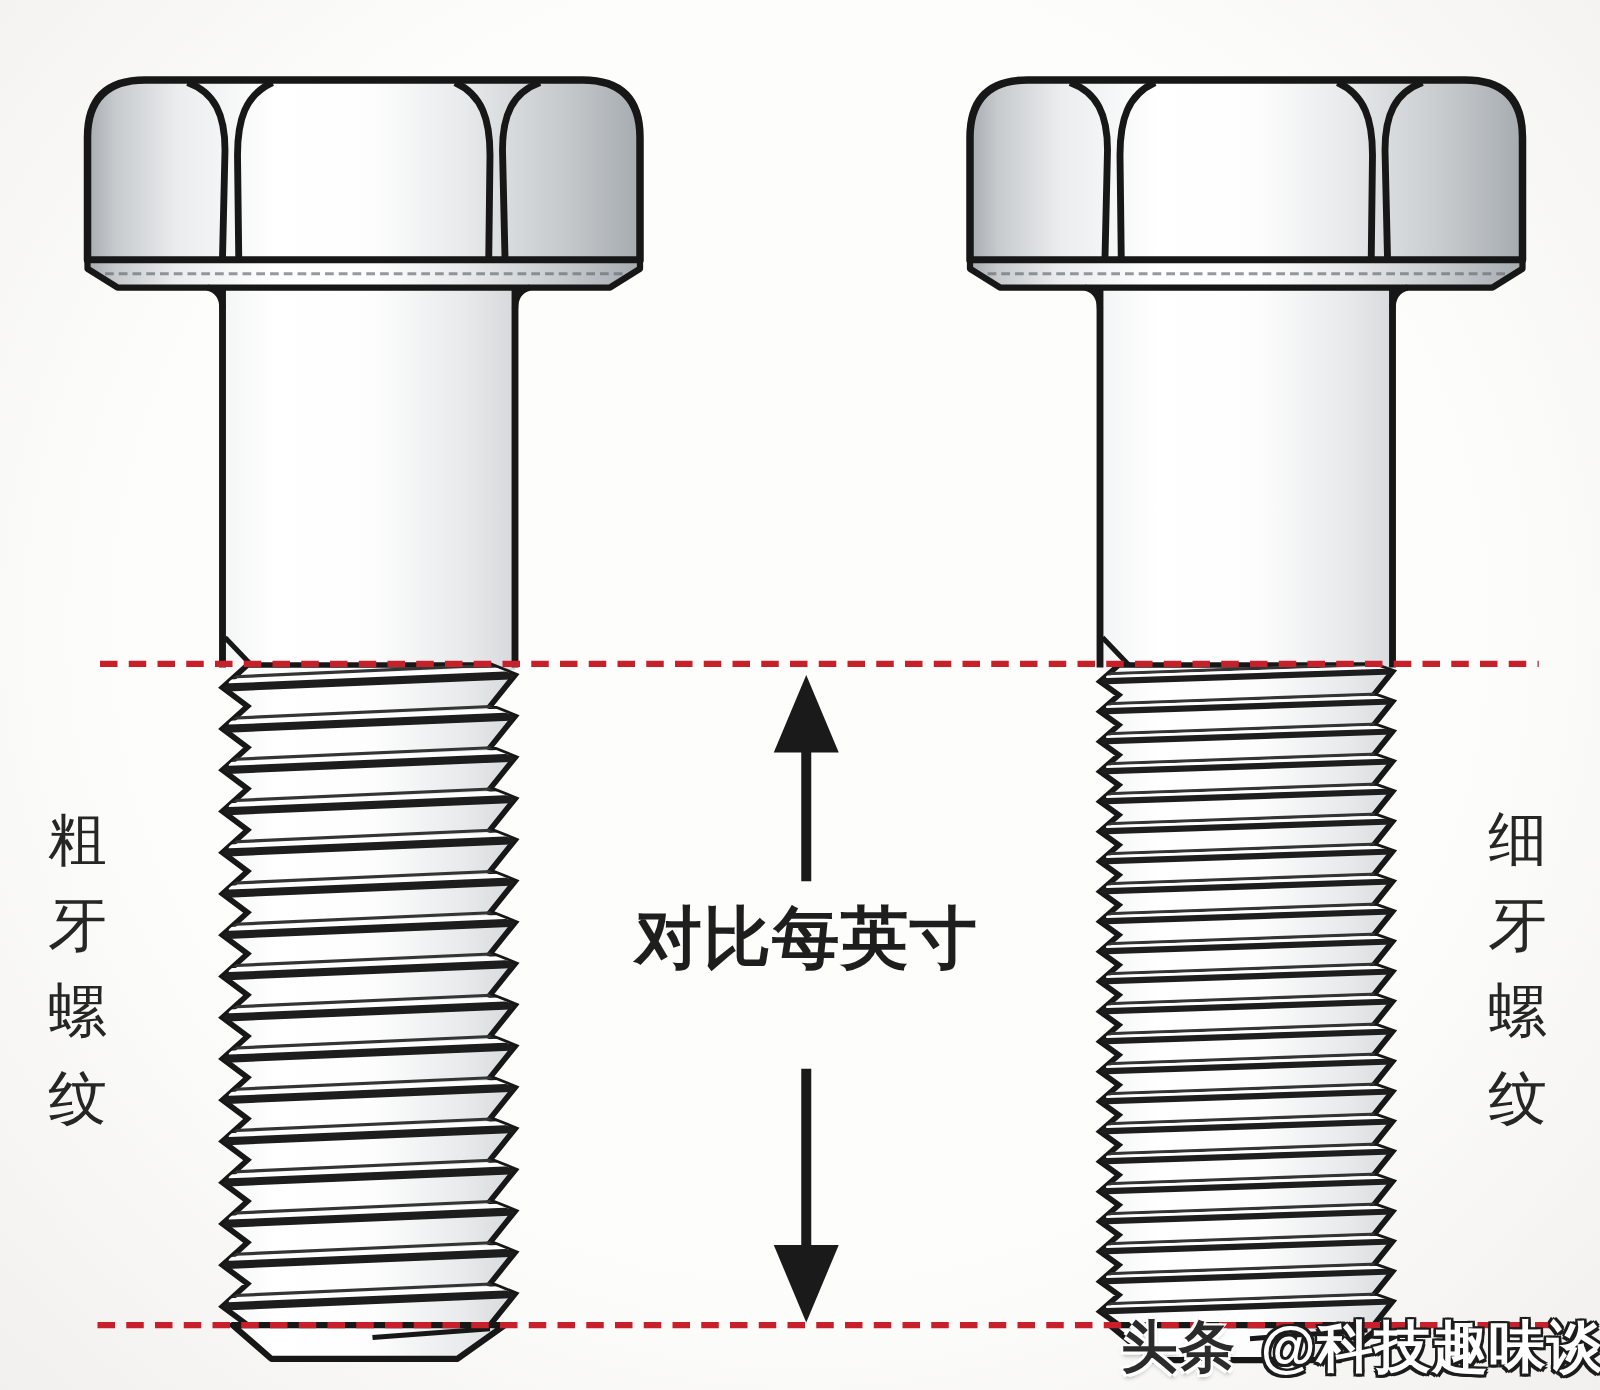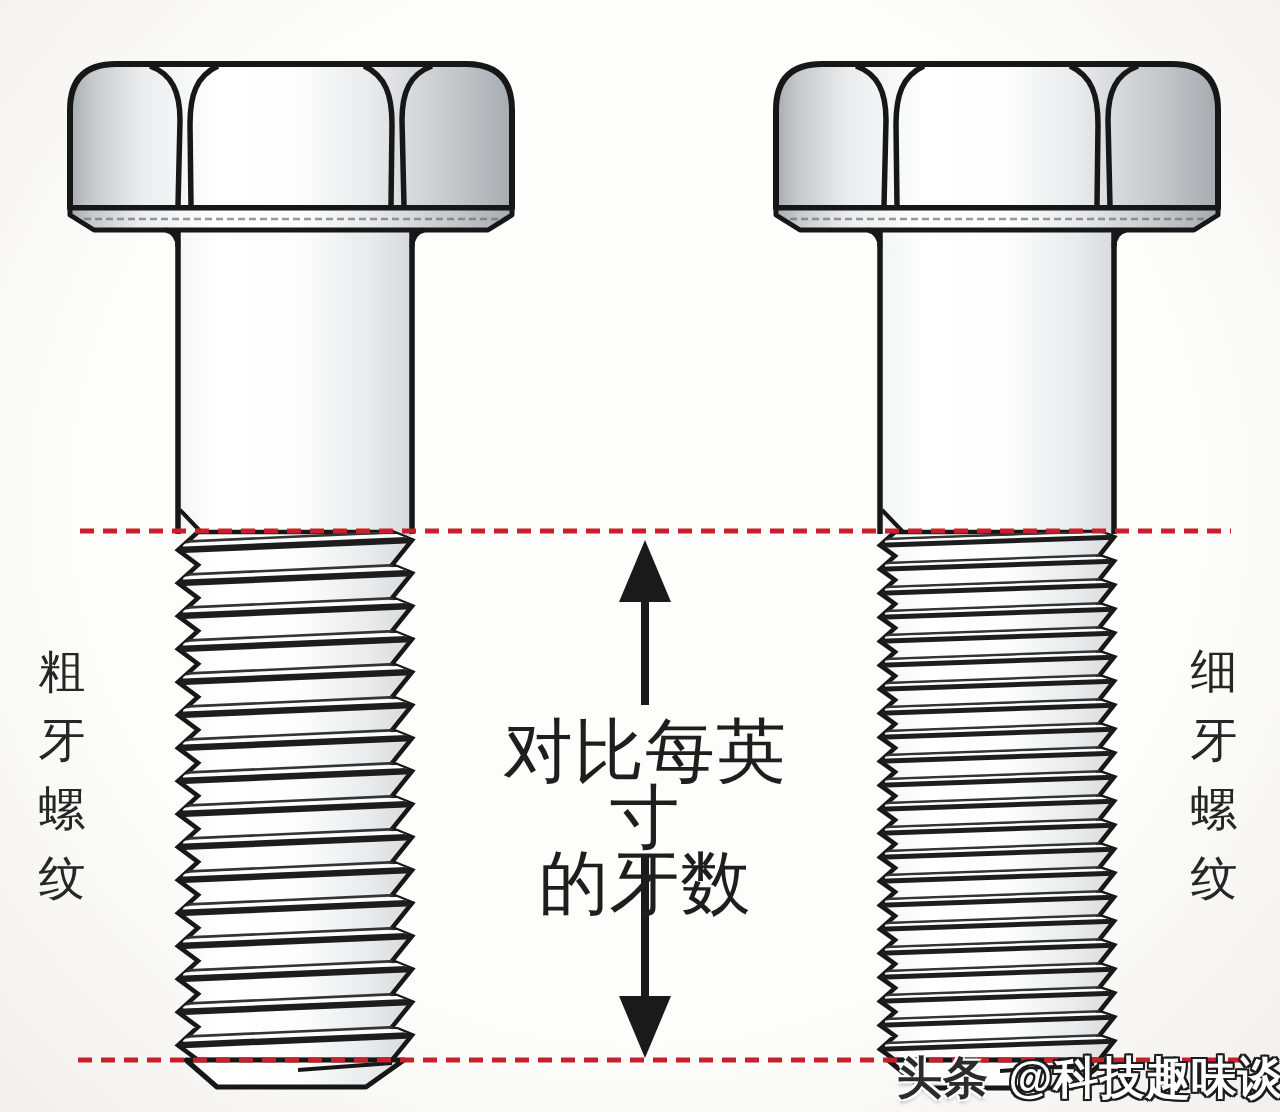--- a/index.html
+++ b/index.html
@@ -16,22 +16,22 @@
   .v-label{
     position:absolute;width:58px;top:636px;
     font-size:47px;line-height:69px;font-weight:500;
     color:#262626;text-align:center;
   }
   .v-label .vchar{display:block;}
   .v-label.left{left:33px;}
   .v-label.right{left:1185px;}
   .caption{
     position:absolute;left:495px;top:718px;width:300px;
-    text-align:center;font-size:70px;line-height:66px;
-    font-weight:400;color:#1e1e1e;letter-spacing:1px;
+    text-align:center;font-size:54px;line-height:66px;
+    font-weight:700;color:#1e1e1e;letter-spacing:1px;
   }
   .watermark{
     position:absolute;left:897px;top:1048px;width:370px;
     font-size:45px;font-weight:700;white-space:nowrap;
     letter-spacing:1px;
   }
   .wm-dark{
     color:#2b2b2b;
     text-shadow:-2px -2px 0 #fff,2px -2px 0 #fff,-2px 2px 0 #fff,2px 2px 0 #fff,0 3px 4px rgba(0,0,0,.35);
   }
@@ -244,21 +244,20 @@
 
   <div class="v-label right">
       <span class="vchar">细</span>
       <span class="vchar">牙</span>
       <span class="vchar">螺</span>
       <span class="vchar">纹</span>
     </div>
 
   <div class="caption">
     <div>对比每英寸</div>
-    <div>的牙数</div>
   </div>
 
   <div class="watermark">
     <span class="wm-dark">头条</span>
     <span class="wm-light">@科技趣味谈创新</span>
   </div>
 
 </div>
 
 </body></html>

